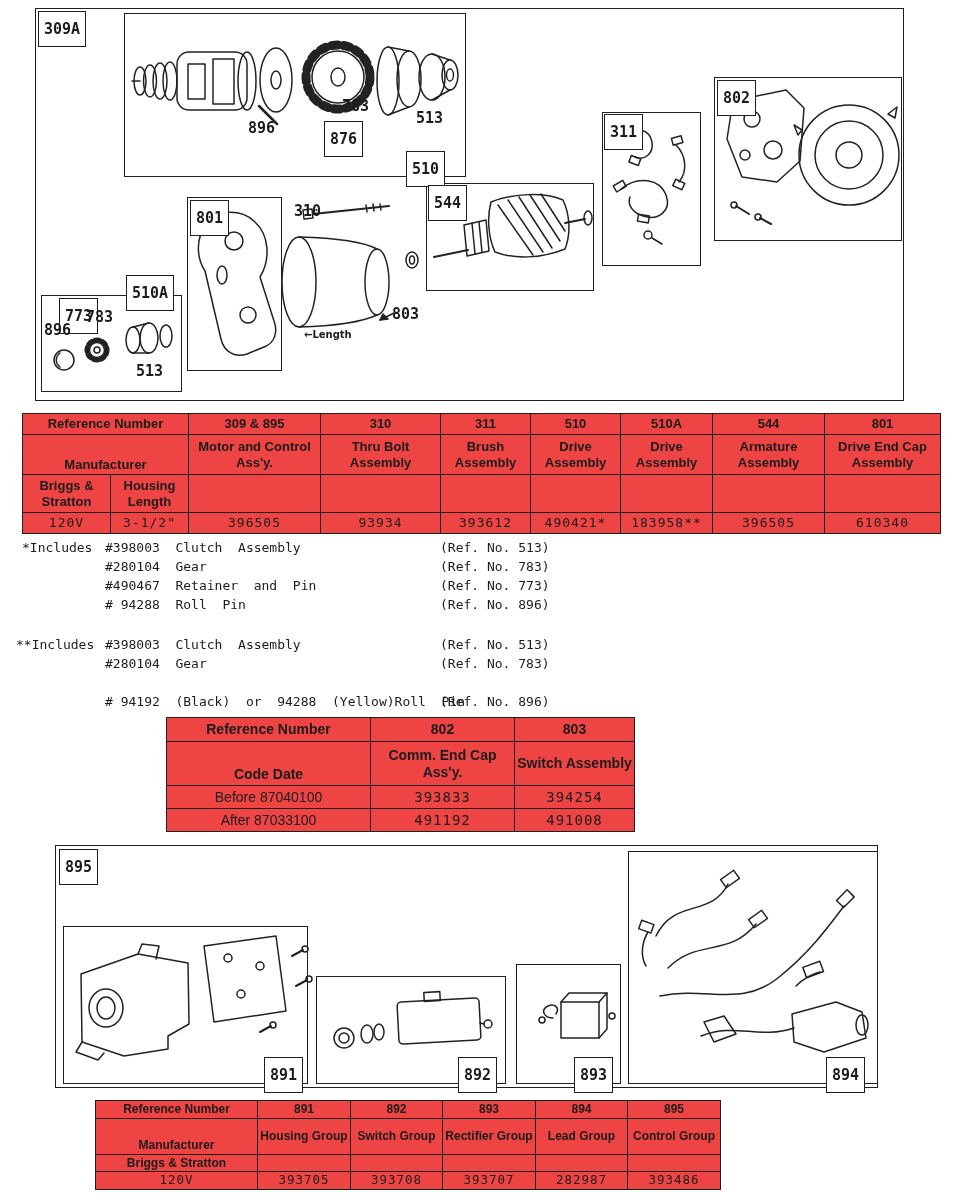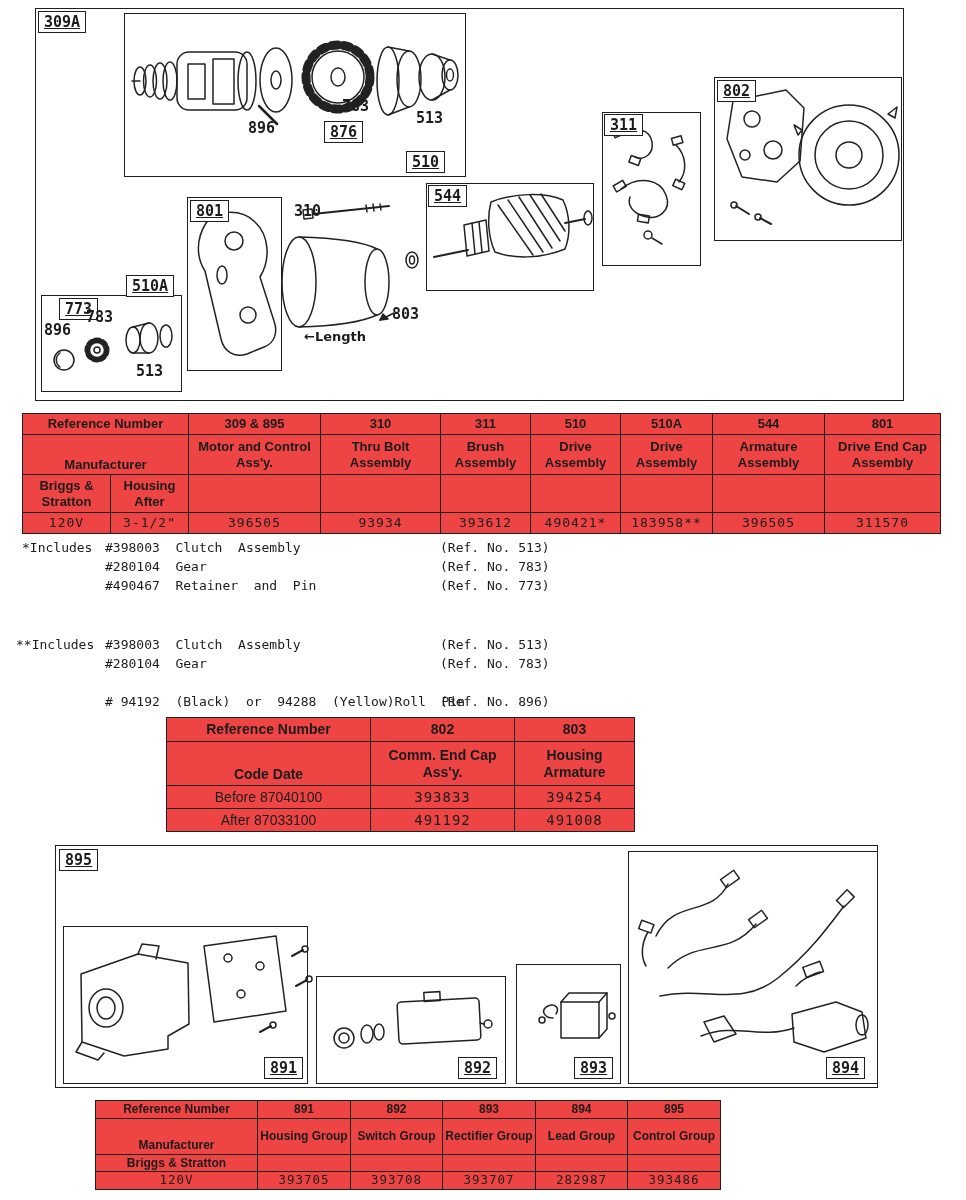--- a/index.html
+++ b/index.html
@@ -3,24 +3,24 @@
 <meta charset="utf-8">
 <style>
   * { margin:0; padding:0; box-sizing:border-box; }
   html,body { background:#e8e8e6; }
   body { font-family:"Liberation Sans", sans-serif; color:#1c1c1c; }
   .page { position:relative; width:966px; height:1200px; background:#ffffff; overflow:hidden; margin:0 auto; }
   .frame { position:absolute; border:1.6px solid #1f1f1f; background:transparent; }
   svg.draw { position:absolute; left:0; top:0; }
   .callout-box { position:absolute; border:1.6px solid #1f1f1f; background:#fff;
       font-family:"DejaVu Sans Mono", monospace; font-size:15px; font-weight:700;
-      line-height:1.2; padding:1px 5px; white-space:nowrap;text-decoration:underline; }
+      line-height:1.2; padding:8px 5px; white-space:nowrap; }
   .callout-text { position:absolute; font-family:"DejaVu Sans Mono", monospace;
       font-size:15px; font-weight:700; white-space:nowrap; background:transparent; }
-  .length-wrap { position:absolute; font-family:"DejaVu Sans", sans-serif; font-size:13px; font-weight:700; white-space:nowrap; }
+  .length-wrap { position:absolute; font-family:"DejaVu Sans", sans-serif; font-size:10px; font-weight:700; white-space:nowrap; }
 
   table.tbl { position:absolute; border-collapse:collapse; table-layout:fixed; background:#ef4444; }
   .tbl td { border:1.4px solid #1f1f1f; text-align:center; vertical-align:middle;
       padding:1px 2px; font-size:13px; line-height:1.18; overflow:hidden; }
   .tbl .hdr { font-weight:700; font-family:"Liberation Sans", sans-serif; }
   .tbl .val { font-family:"DejaVu Sans Mono", monospace; letter-spacing:1px; font-size:13px; }
   .tbl .bottom { vertical-align:bottom; padding-bottom:2px; }
   .tbl2 td { font-size:14px; }
   .tbl2 .val { font-size:14px; }
   .tbl3 td { font-size:12px; }
@@ -211,67 +211,68 @@
         <td class="hdr">Motor and Control Ass'y.</td>
         <td class="hdr">Thru Bolt Assembly</td>
         <td class="hdr">Brush Assembly</td>
         <td class="hdr">Drive Assembly</td>
         <td class="hdr">Drive Assembly</td>
         <td class="hdr">Armature Assembly</td>
         <td class="hdr">Drive End Cap Assembly</td>
       </tr>
       <tr style="height:38px">
         <td class="hdr">Briggs &amp; Stratton</td>
-        <td class="hdr">Housing After</td>
+        <td class="hdr">Housing Length</td>
         <td></td>
         <td></td>
         <td></td>
         <td></td>
         <td></td>
         <td></td>
         <td></td>
       </tr>
       <tr style="height:21px">
         <td class="val">120V</td>
         <td class="val">3-1/2"</td>
         <td class="val">396505</td>
         <td class="val">93934</td>
         <td class="val">393612</td>
         <td class="val">490421*</td>
         <td class="val">183958**</td>
         <td class="val">396505</td>
-        <td class="val">311570</td>
+        <td class="val">610340</td>
       </tr>
     </tbody>
   </table>
 
   <div class="note-line" style="left:22px; top:540px;"><span class="np">*Includes</span><span class="ni">#398003  Clutch  Assembly</span><span class="nr">(Ref. No. 513)</span></div>
   <div class="note-line" style="left:22px; top:559px;"><span class="np"></span><span class="ni">#280104  Gear</span><span class="nr">(Ref. No. 783)</span></div>
   <div class="note-line" style="left:22px; top:578px;"><span class="np"></span><span class="ni">#490467  Retainer  and  Pin</span><span class="nr">(Ref. No. 773)</span></div>
+  <div class="note-line" style="left:22px; top:597px;"><span class="np"></span><span class="ni"># 94288  Roll  Pin</span><span class="nr">(Ref. No. 896)</span></div>
 
   <div class="note-line" style="left:16px; top:637px;"><span class="np2">**Includes</span><span class="ni">#398003  Clutch  Assembly</span><span class="nr">(Ref. No. 513)</span></div>
   <div class="note-line" style="left:16px; top:656px;"><span class="np2"></span><span class="ni">#280104  Gear</span><span class="nr">(Ref. No. 783)</span></div>
   <div class="note-line" style="left:16px; top:694px;"><span class="np2"></span><span class="ni"># 94192  (Black)  or  94288  (Yellow)Roll  Pin</span><span class="nr">(Ref. No. 896)</span></div>
 
   <table class="tbl tbl2" style="left:166px; top:717px; width:468px;">
     <colgroup>
         <col style="width:204px">
         <col style="width:144px">
         <col style="width:120px">
       </colgroup>
     <tbody>
       <tr style="height:24px">
         <td class="hdr">Reference Number</td>
         <td class="hdr">802</td>
         <td class="hdr">803</td>
       </tr>
       <tr style="height:44px">
         <td class="hdr bottom">Code Date</td>
         <td class="hdr">Comm. End Cap Ass'y.</td>
-        <td class="hdr">Housing Armature</td>
+        <td class="hdr">Switch Assembly</td>
       </tr>
       <tr style="height:23px">
         <td>Before 87040100</td>
         <td class="val">393833</td>
         <td class="val">394254</td>
       </tr>
       <tr style="height:23px">
         <td>After 87033100</td>
         <td class="val">491192</td>
         <td class="val">491008</td>

